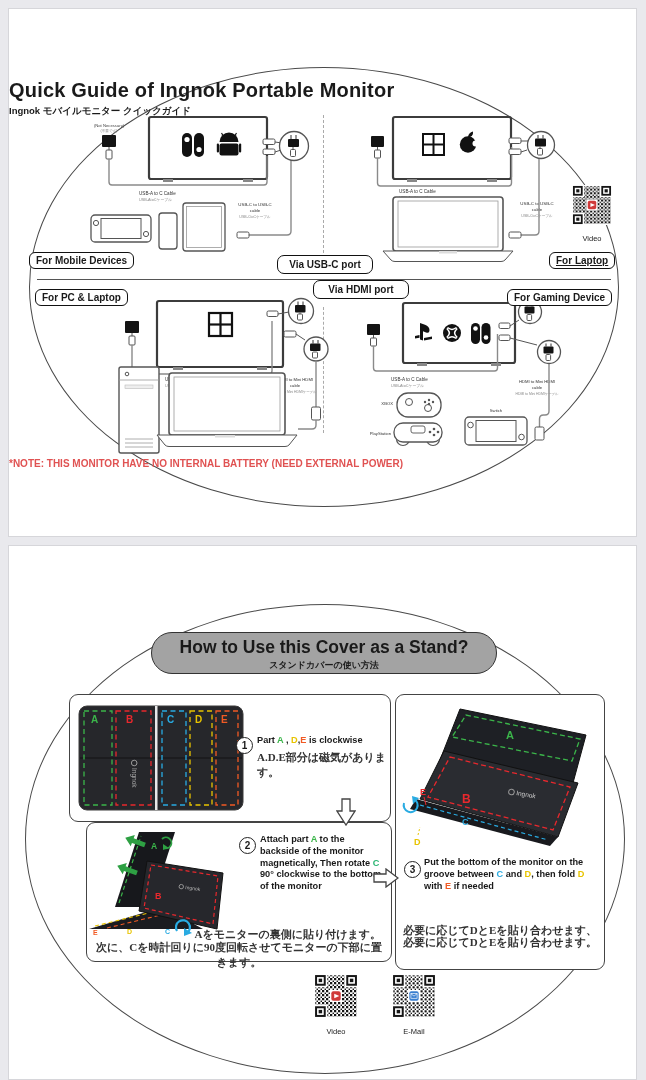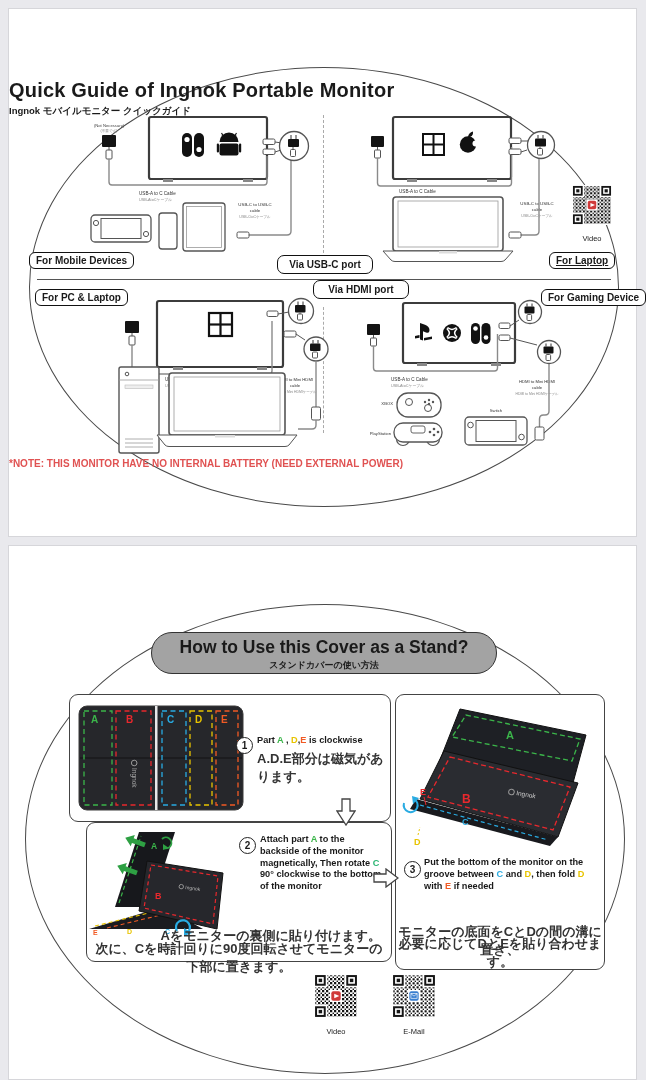--- a/index.html
+++ b/index.html
@@ -26,21 +26,21 @@
   .diagram{position:absolute;}
   
   .p2-titlebox{position:absolute;left:142px;top:86px;width:346px;height:42px;border:1.4px solid #333;
                border-radius:21px;text-align:center;box-sizing:border-box;padding-top:4px;background:#a3a3a3;}
   .p2-title{font-size:17.5px;font-weight:bold;}
   .p2-sub{font-size:9px;font-weight:bold;margin-top:1px;}
   .panel{position:absolute;border:1.2px solid #444;border-radius:9px;background:#fff;box-sizing:border-box;}
   .stepnum{position:absolute;width:15px;height:15px;border:1.6px solid #222;border-radius:50%;
            font-size:10px;font-weight:bold;text-align:center;line-height:15px;background:#fff;}
   .steptext{position:absolute;font-size:9.2px;font-weight:bold;line-height:1.28;}
-  .stepjp{position:absolute;font-size:13px;font-weight:bold;color:#333;}
+  .stepjp{position:absolute;font-size:11px;font-weight:bold;color:#333;font-family:Liberation Serif, serif;}
   .cG{color:#3bb54a;} .cB{color:#29abe2;} .cY{color:#e8c400;} .cO{color:#f15a24;} .cT{color:#2bb673;}
   .arrowbox{position:absolute;z-index:6;}
 </style>
 </head>
 <body>
 
 <div class="screen">
 
   <div class="page" id="page1">
     <div class="ellipse" style="left:20px;top:58px;width:588px;height:438px;"></div>
@@ -48,21 +48,21 @@
     <div class="ctr p1-title" style="top:70px;">Quick Guide of Ingnok Portable Monitor</div>
     <div class="ctr p1-sub" style="top:96px;">Ingnok モバイルモニター クイックガイド</div>
 
     <div class="vdash" style="left:314px;top:106px;height:138px;"></div>
     <div class="vdash" style="left:314px;top:298px;height:126px;"></div>
     <div class="hline" style="left:28px;top:270px;width:574px;"></div>
 
     <div class="pill" style="left:20px;top:243px;">For Mobile Devices</div>
     <div class="pill" style="left:540px;top:243px;text-decoration:underline;">For Laptop</div>
     <div class="pill" style="left:26px;top:280px;">For PC &amp; Laptop</div>
-    <div class="pill" style="left:498px;top:280px;margin-left:34px;">For Gaming Device</div>
+    <div class="pill" style="left:498px;top:280px;">For Gaming Device</div>
     <div class="via" style="left:268px;top:246px;">Via USB-C port</div>
     <div class="via" style="left:268px;top:271px;margin-left:36px;">Via HDMI port</div>
 
     <svg class="diagram" style="left:76px;top:104px;" width="232" height="148" viewBox="0 0 232 148">
       <g stroke="#555" stroke-width="1" fill="none">
         <rect x="64" y="4" width="118" height="62" rx="2" fill="#fff" stroke="#3c3c3c" stroke-width="2.2"></rect>
         <rect x="78" y="66" width="10" height="3" fill="#888" stroke="none"></rect>
         <rect x="158" y="66" width="10" height="3" fill="#888" stroke="none"></rect>
       </g>
       <g transform="translate(97,20)">
@@ -440,21 +440,21 @@
         <text x="62" y="126" font-size="9" font-weight="bold" fill="#29abe2">C</text>
         <text x="20" y="96" font-size="9" font-weight="bold" fill="#e8282d">E</text>
         <line x1="24" y1="98" x2="26" y2="106" stroke="#e8282d" stroke-width="1"></line>
         <text x="14" y="146" font-size="9" font-weight="bold" fill="#e8c400">D</text>
         <line x1="18" y1="136" x2="20" y2="128" stroke="#e8c400" stroke-width="1" stroke-dasharray="2 2"></line>
         <path d="M4 104 a7 7 0 1 0 10 -4" stroke="#29abe2" stroke-width="2" fill="none"></path>
         <polygon points="12,97 19,99 13,105" fill="#29abe2"></polygon>
       </svg>
       <div class="stepnum" style="left:8px;top:166px;">3</div>
       <div class="steptext" style="left:28px;top:162px;width:172px;"><span>Put the bottom of the monitor on the groove between </span><span class="cB">C</span><span> and </span><span class="cY">D</span><span>, then fold </span><span class="cY">D</span><span> with </span><span class="cO">E</span><span> if needed</span></div>
-      <div class="stepjp" style="left:0;right:0;top:228px;text-align:center;">モニターの底面をCとDの間の溝に置き、</div>
+      <div class="stepjp" style="left:0;right:0;top:228px;text-align:center;">必要に応じてDとEを貼り合わせます、</div>
       <div class="stepjp" style="left:0;right:0;top:240px;text-align:center;">必要に応じてDとEを貼り合わせます。</div>
     </div>
 
     <div class="qr" style="left:304px;top:428px;width:46px;">
       <svg width="44" height="44" viewBox="0 0 33 33">
         <defs>
           <pattern id="qp2" width="3" height="3" patternUnits="userSpaceOnUse">
             <rect width="1.7" height="1.7" fill="#161616"></rect>
             <rect x="1.9" y="1.9" width="1.1" height="1.1" fill="#161616"></rect>
           </pattern>

